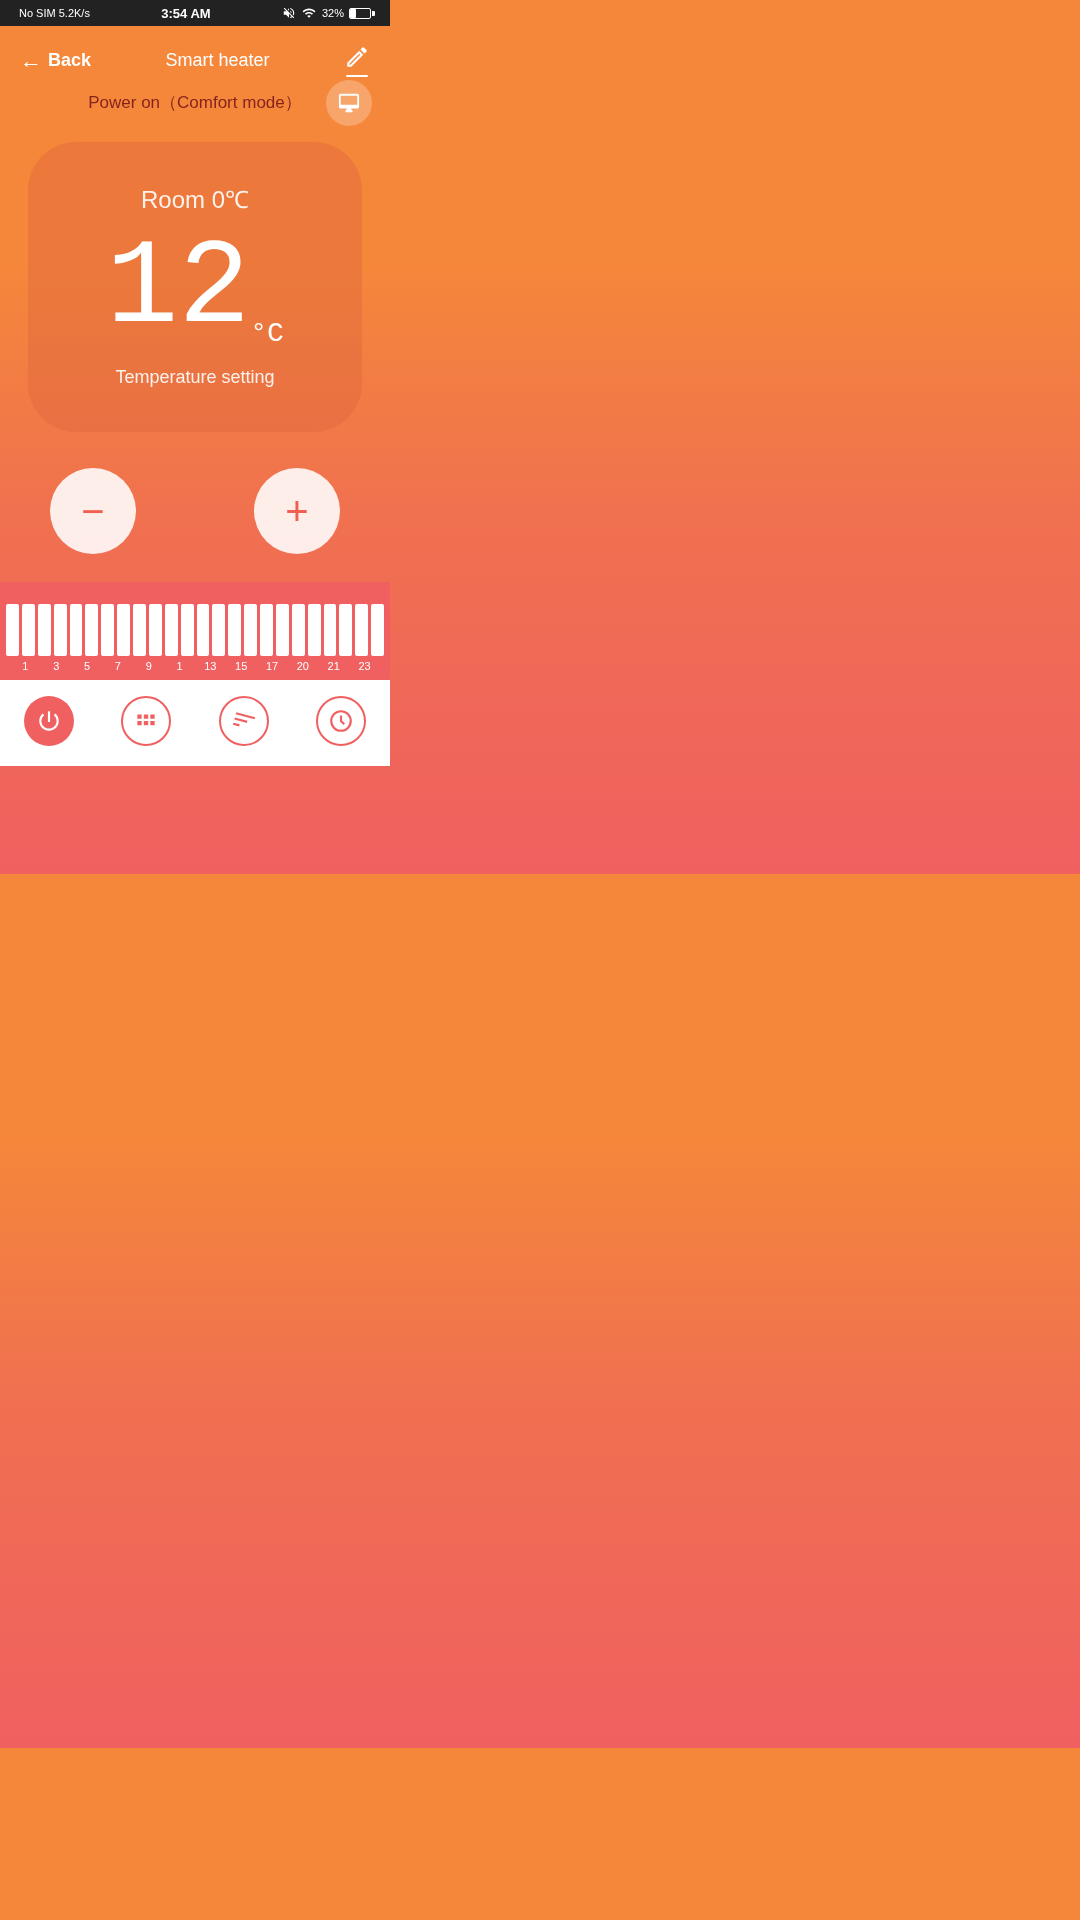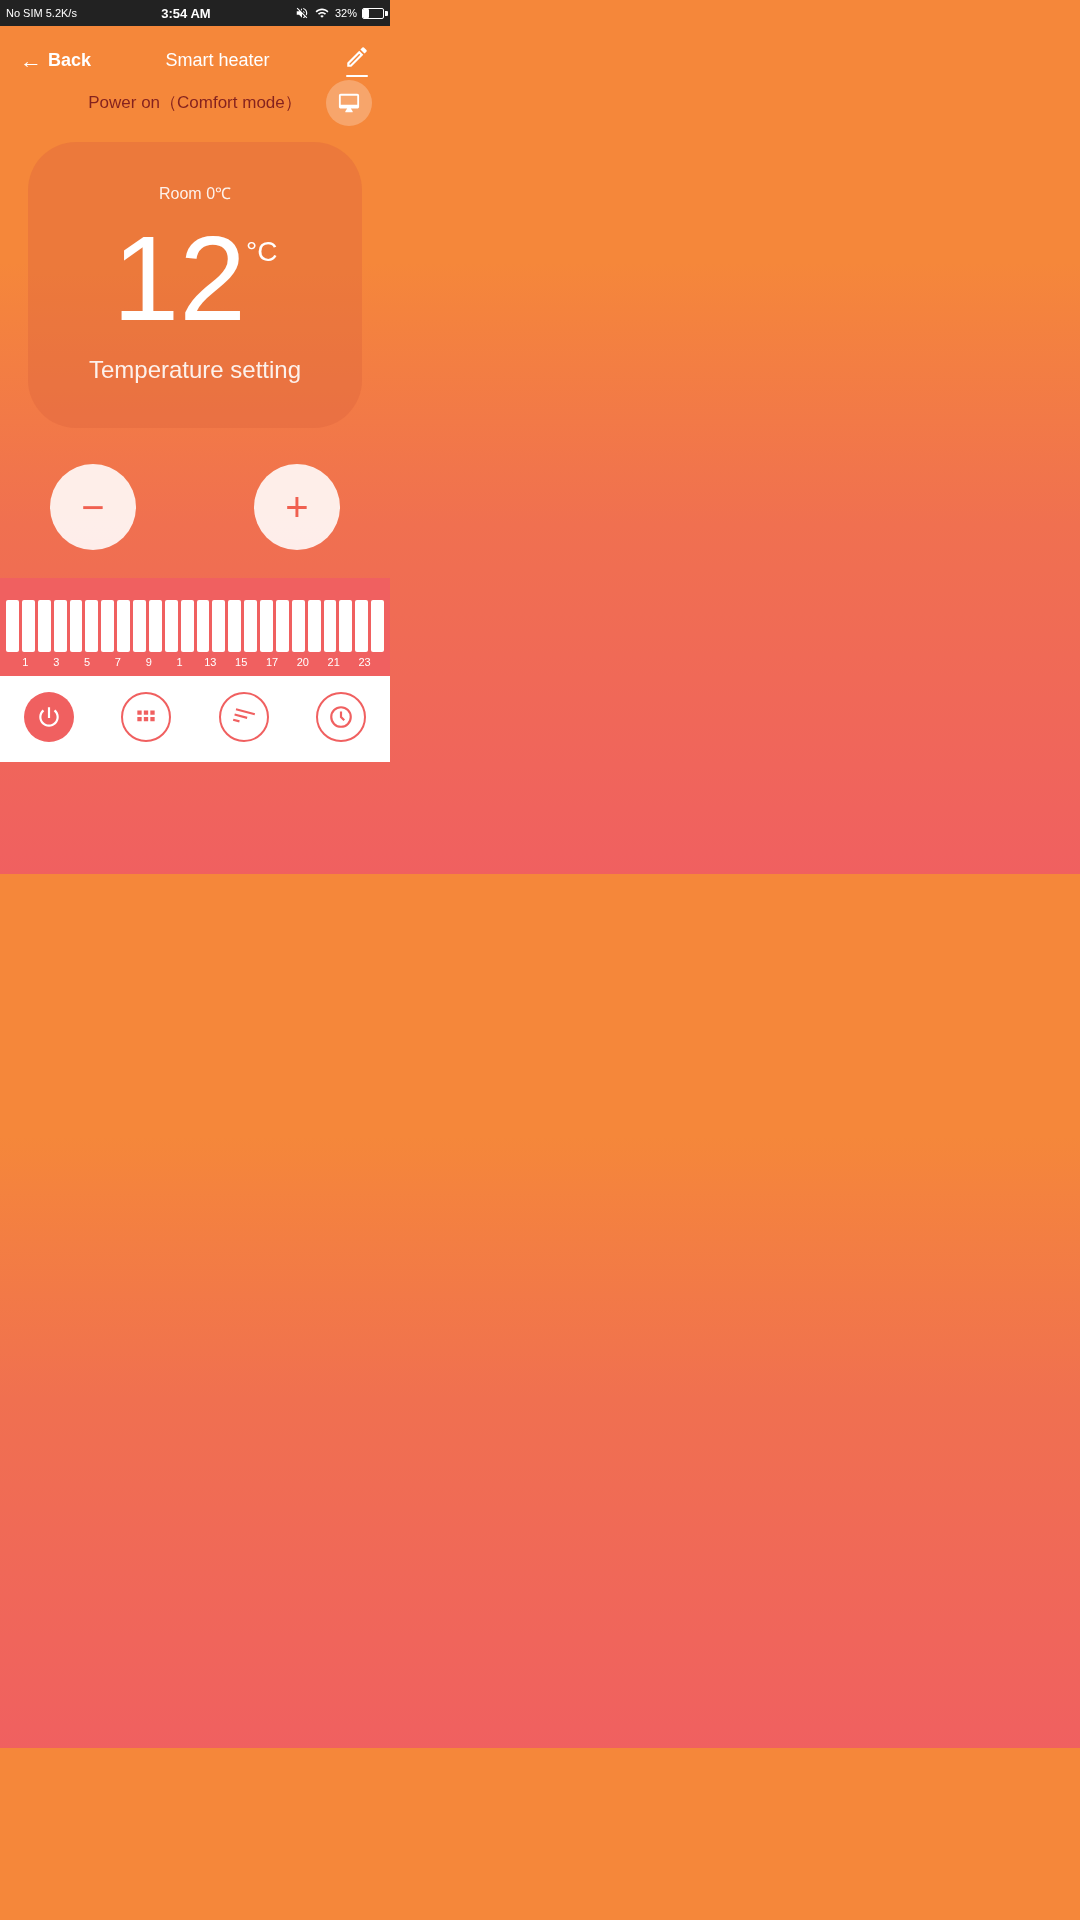--- a/index.html
+++ b/index.html
@@ -15,21 +15,21 @@
     }
 
     
     .status-bar {
       background: #222;
       color: white;
       font-size: 11px;
       display: flex;
       justify-content: space-between;
       align-items: center;
-      padding: 4px 6px;
+      padding: 4px 19px;
       height: 26px;
     }
     .status-left { display: flex; align-items: center; gap: 4px; }
     .status-center { font-size: 13px; font-weight: 700; }
     .status-right { display: flex; align-items: center; gap: 5px; font-size: 11px; }
 
     
     .header {
       display: flex;
       align-items: center;
@@ -99,44 +99,45 @@
       background: rgba(220, 100, 60, 0.38);
       border-radius: 48px;
       margin: 28px 28px 0 28px;
       padding: 40px 30px 44px 30px;
       display: flex;
       flex-direction: column;
       align-items: center;
     }
     .room-temp {
       color: white;
-      font-size: 16px;
+      font-size: 24px;
       margin-bottom: 14px;
       opacity: 0.9;
     }
     .set-temp-row {
       display: flex;
-      align-items: flex-start;
+      align-items: flex-end;
       gap: 0;
+      font-family: Liberation Mono, monospace;
     }
     .set-temp-value {
       color: white;
       font-size: 120px;
       font-weight: 300;
       line-height: 1;
     }
     .set-temp-unit {
       color: white;
       font-size: 28px;
       margin-top: 18px;
       font-weight: 300;
     }
     .temp-label {
       color: white;
-      font-size: 24px;
+      font-size: 18px;
       margin-top: 18px;
       opacity: 0.9;
     }
 
     
     .controls {
       display: flex;
       justify-content: space-between;
       align-items: center;
       padding: 36px 50px 28px 50px;

